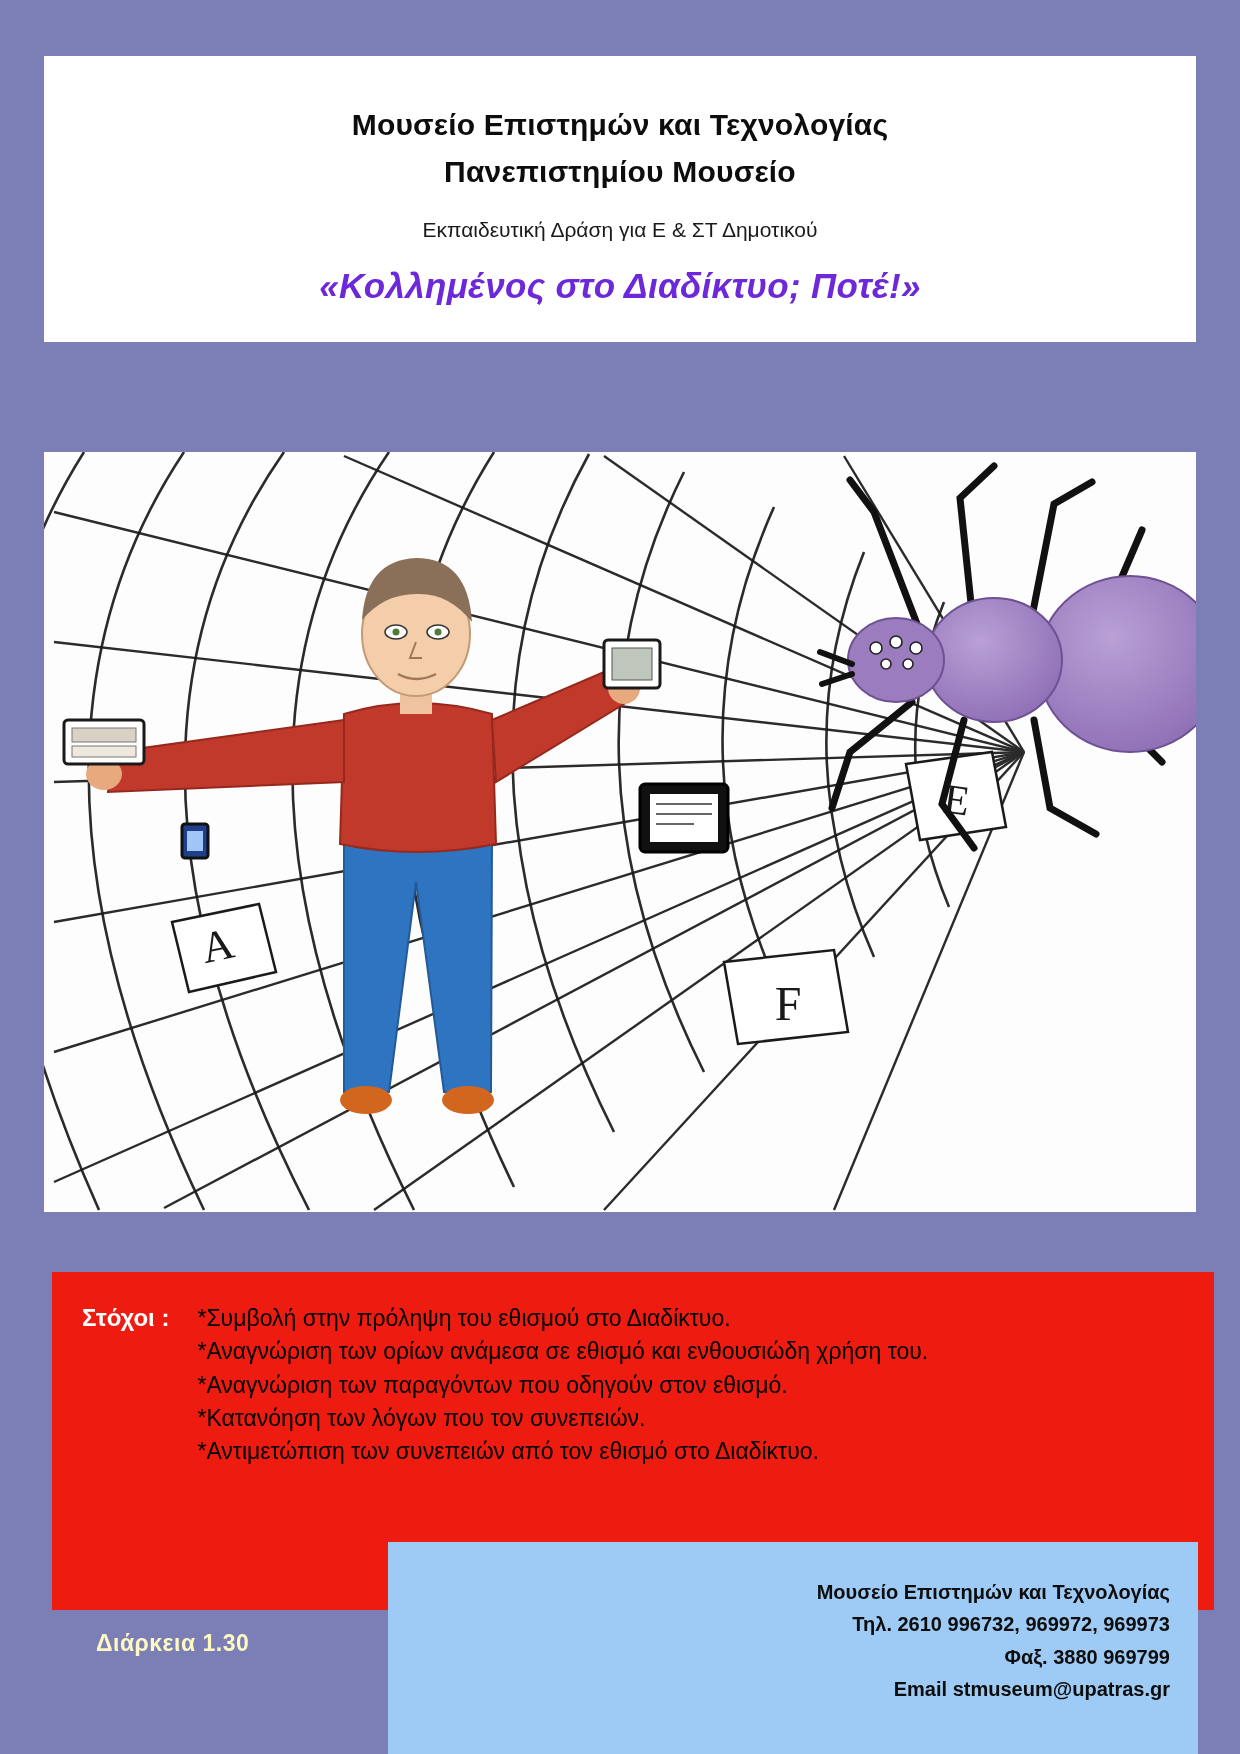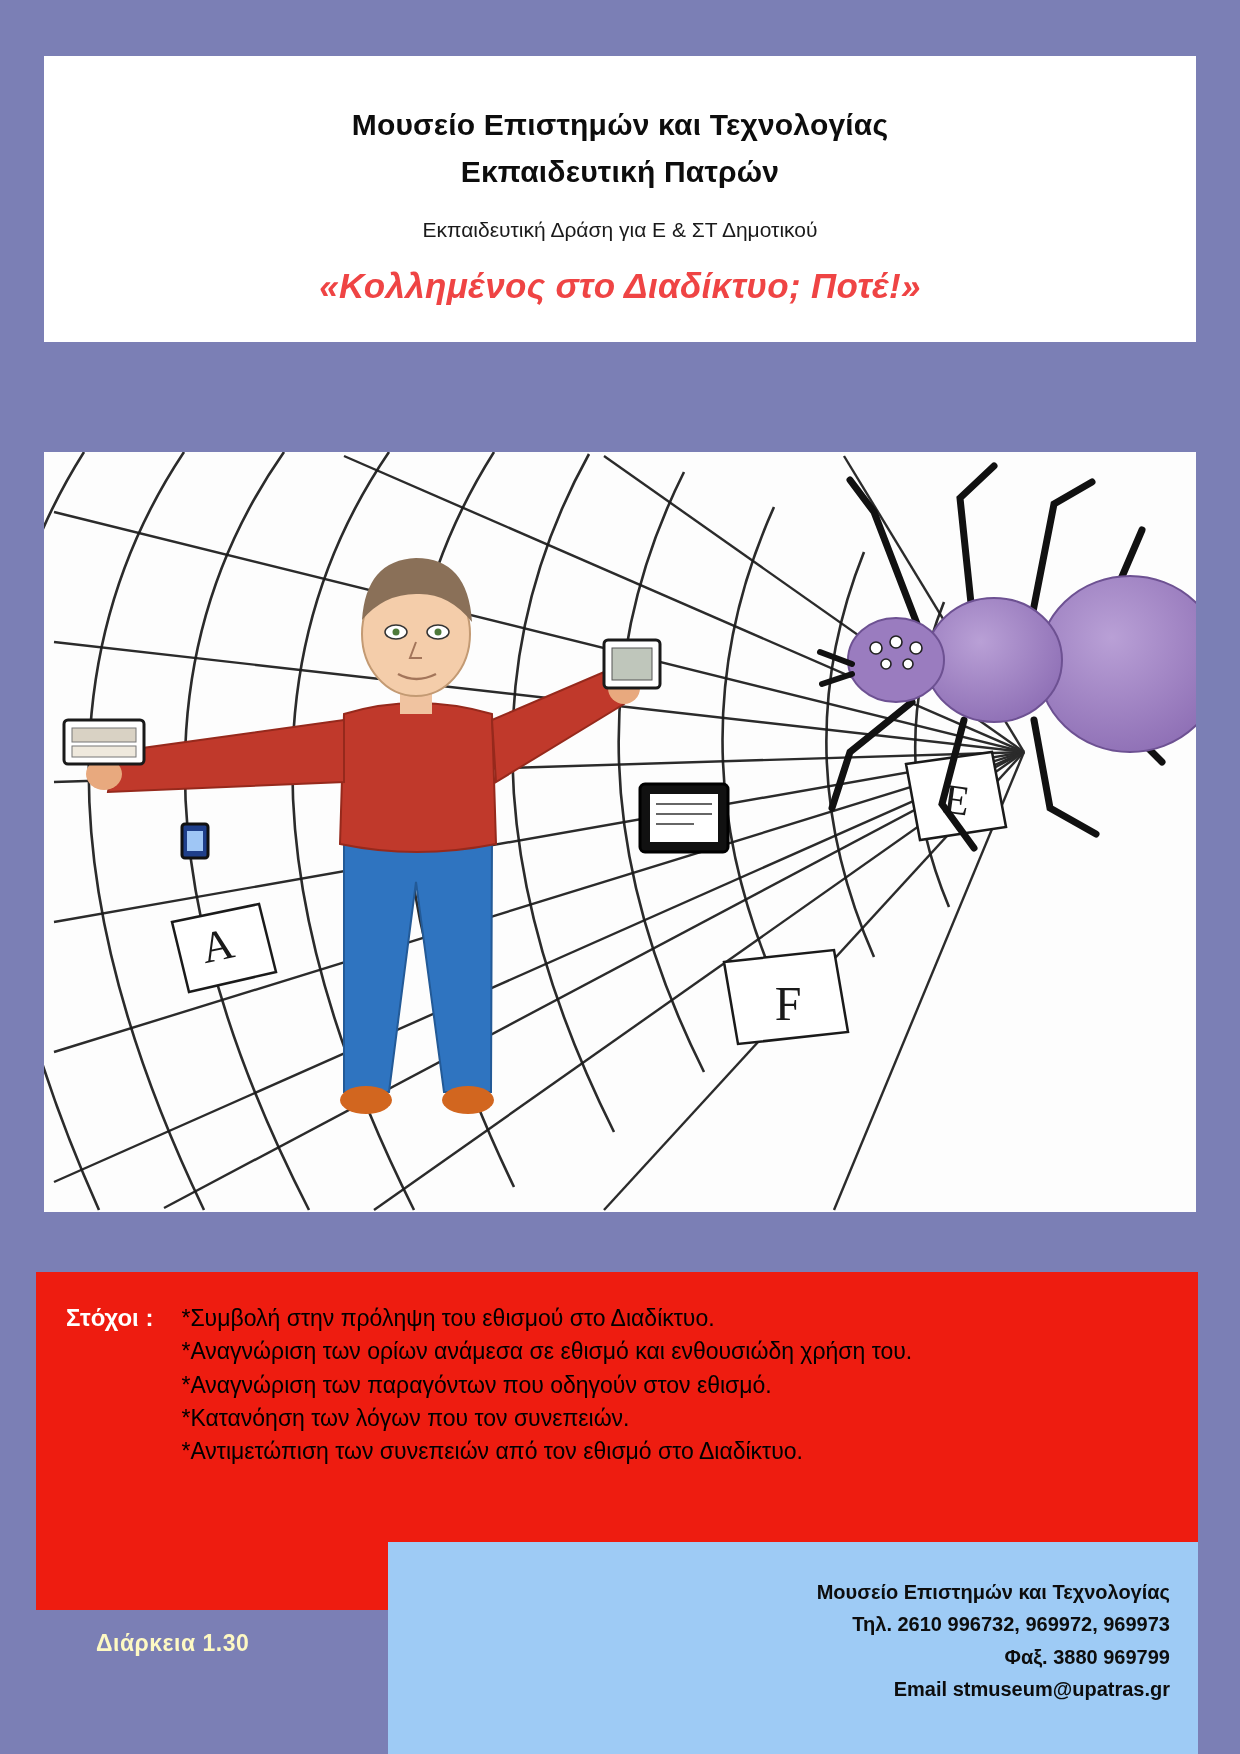--- a/index.html
+++ b/index.html
@@ -43,21 +43,21 @@
   .subtitle {
     font-size: 21px;
     color: #1a1a1a;
     margin-top: 20px;
     line-height: 1.4;
   }
   .main-title {
     font-size: 35px;
     font-weight: bold;
     font-style: italic;
-    color: #ef4444;
+    color: #6d28d9;
     margin-top: 22px;
     letter-spacing: 0.3px;
   }
   
   .illustration {
     position: absolute;
     left: 44px;
     top: 452px;
     width: 1152px;
     height: 760px;
@@ -65,21 +65,21 @@
     overflow: hidden;
   }
   .illustration svg {
     display: block;
     width: 100%;
     height: 100%;
   }
   
   .goals-box {
     position: absolute;
-    left: 36px;
+    left: 52px;
     top: 1272px;
     width: 1162px;
     height: 338px;
     background: #ee1c10;
     box-sizing: border-box;
     padding: 30px 28px 0 30px;
   }
   .goals-inner {
     display: flex;
     align-items: flex-start;
@@ -128,21 +128,21 @@
     letter-spacing: 0.5px;
   }
 </style>
 </head>
 <body>
 
 <div class="poster">
 
   <div class="header-panel">
     <div class="title-line1">Μουσείο Επιστημών και Τεχνολογίας</div>
-    <div class="title-line2">Εκπαιδευτική Πατρών</div>
+    <div class="title-line2">Πανεπιστημίου Μουσείο</div>
     <div class="subtitle">Εκπαιδευτική Δράση για Ε &amp; ΣΤ Δημοτικού</div>
     <div class="main-title">«Κολλημένος στο Διαδίκτυο; Ποτέ!»</div>
   </div>
 
   <div class="illustration">
     <svg viewBox="0 0 1152 760" preserveAspectRatio="none">
       <defs>
         <radialGradient id="spiderBody" cx="40%" cy="35%" r="70%">
           <stop offset="0%" stop-color="#b9a0d6"></stop>
           <stop offset="100%" stop-color="#8e6fb5"></stop>

